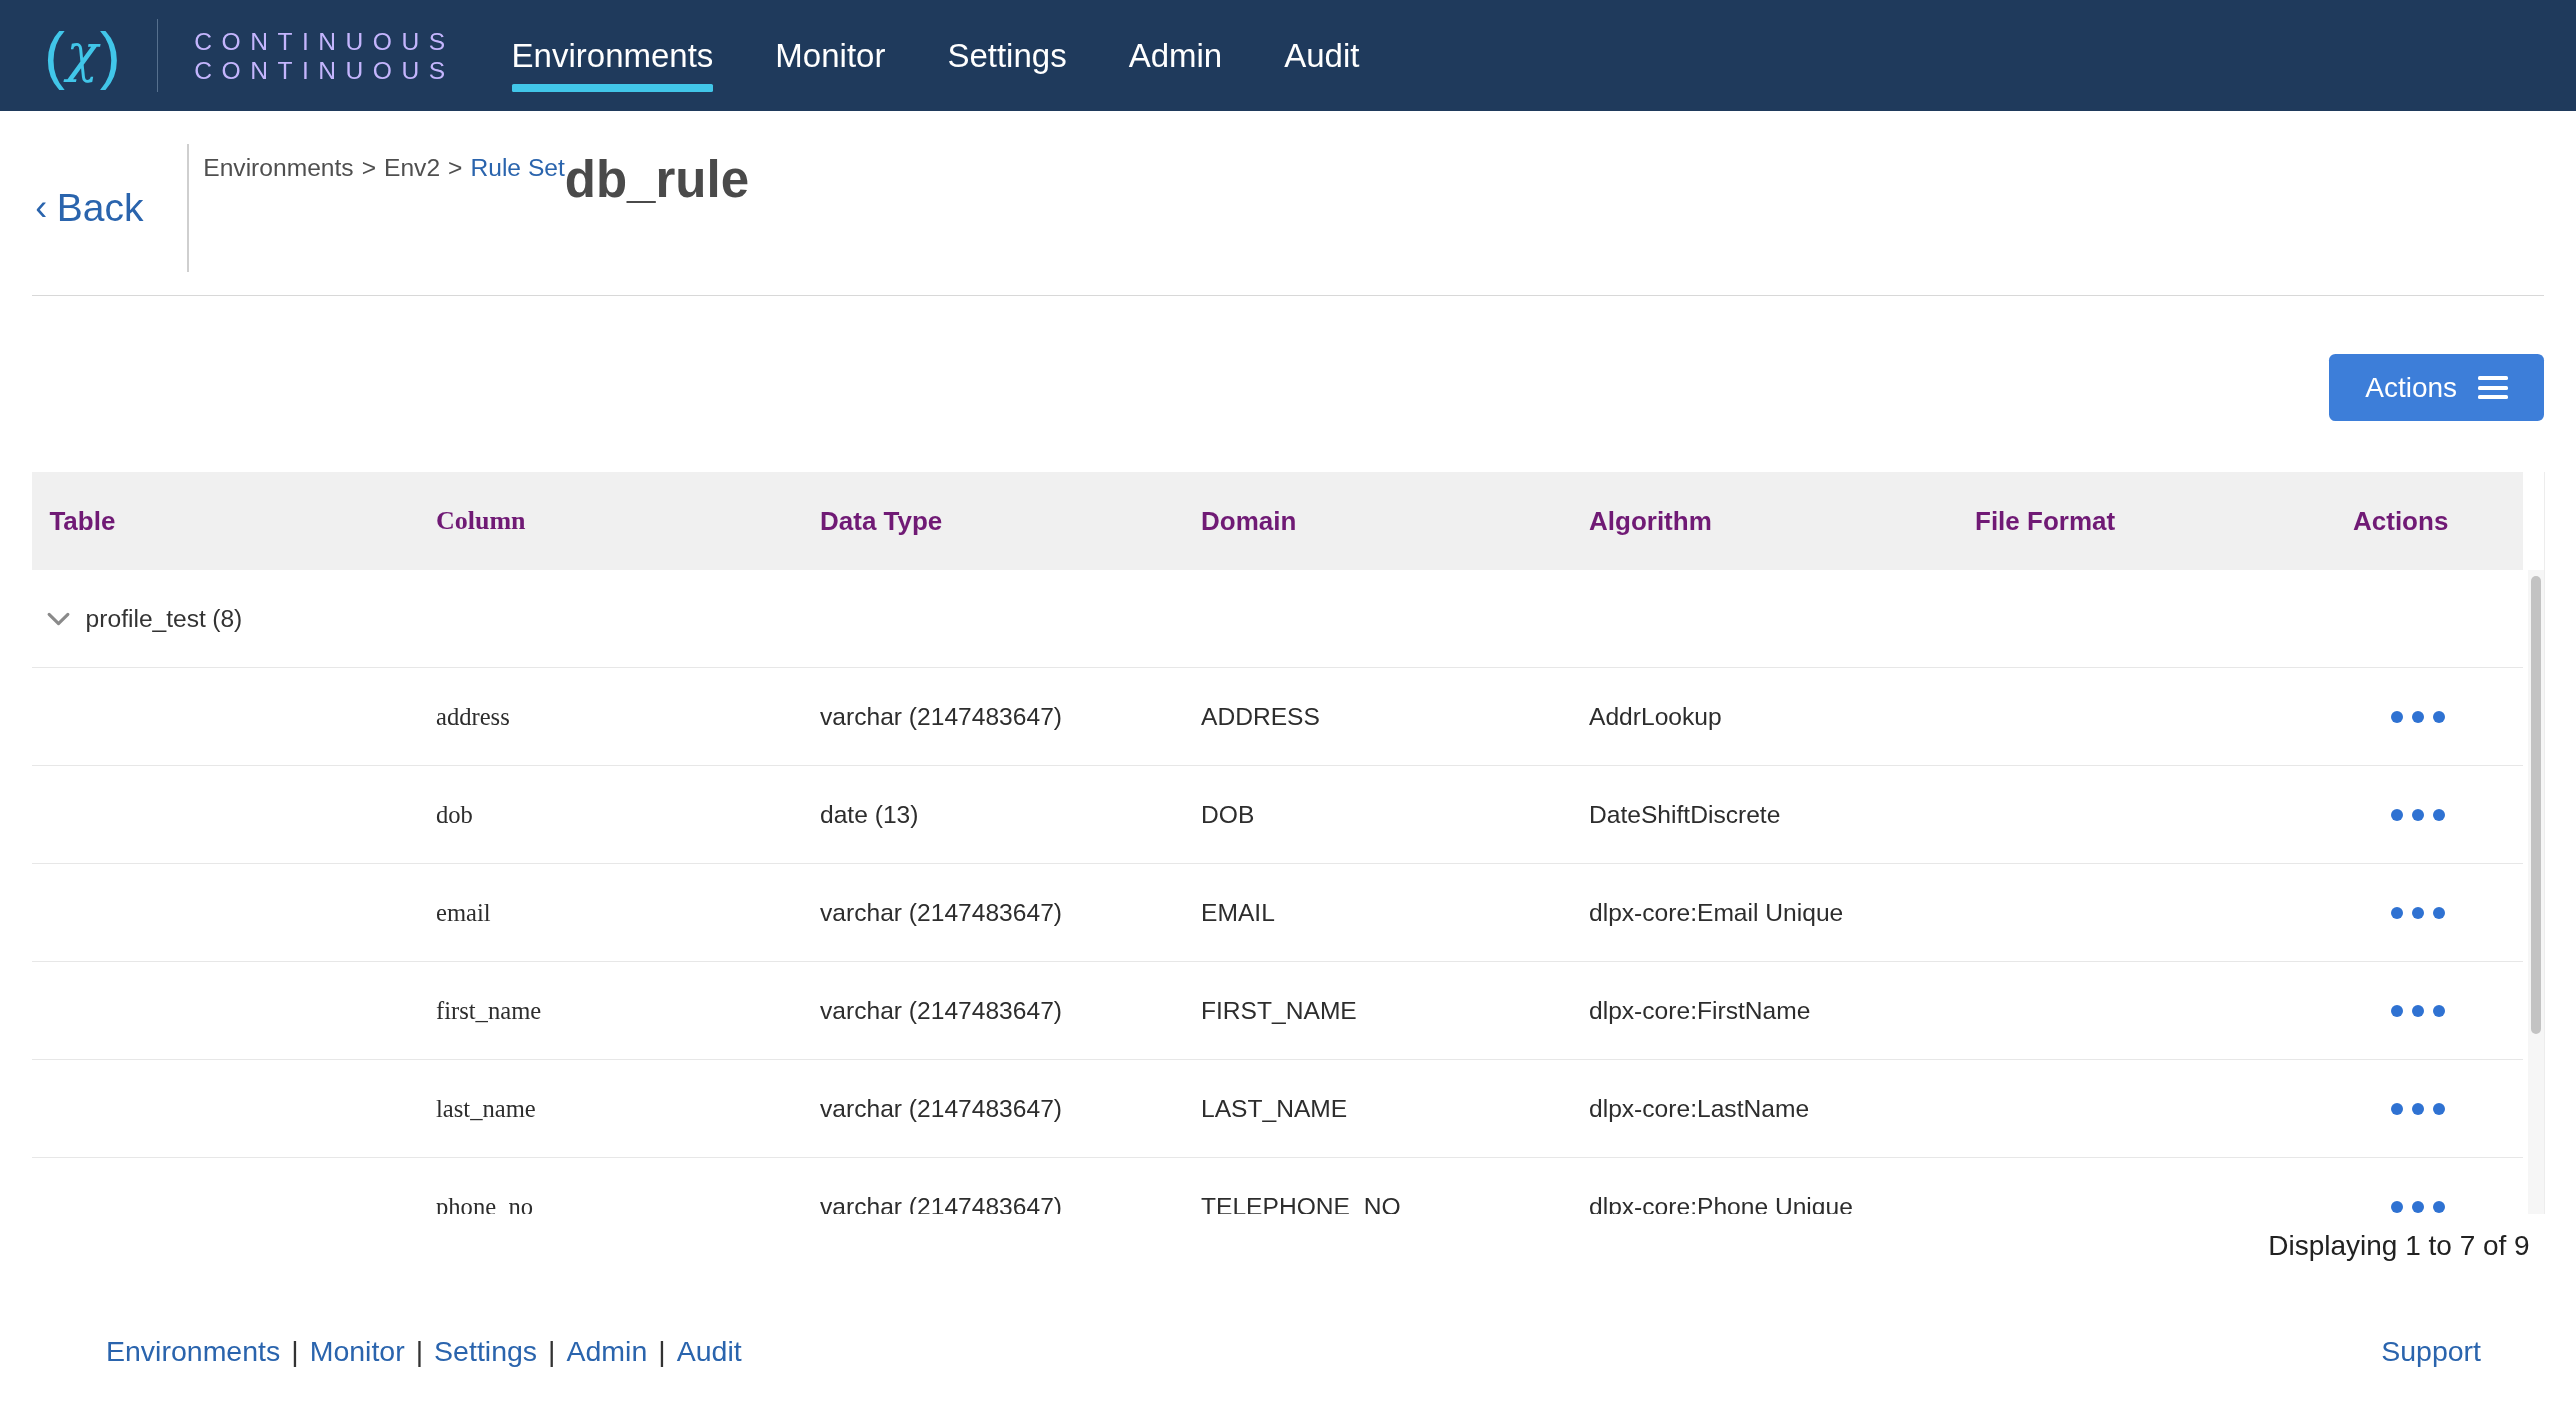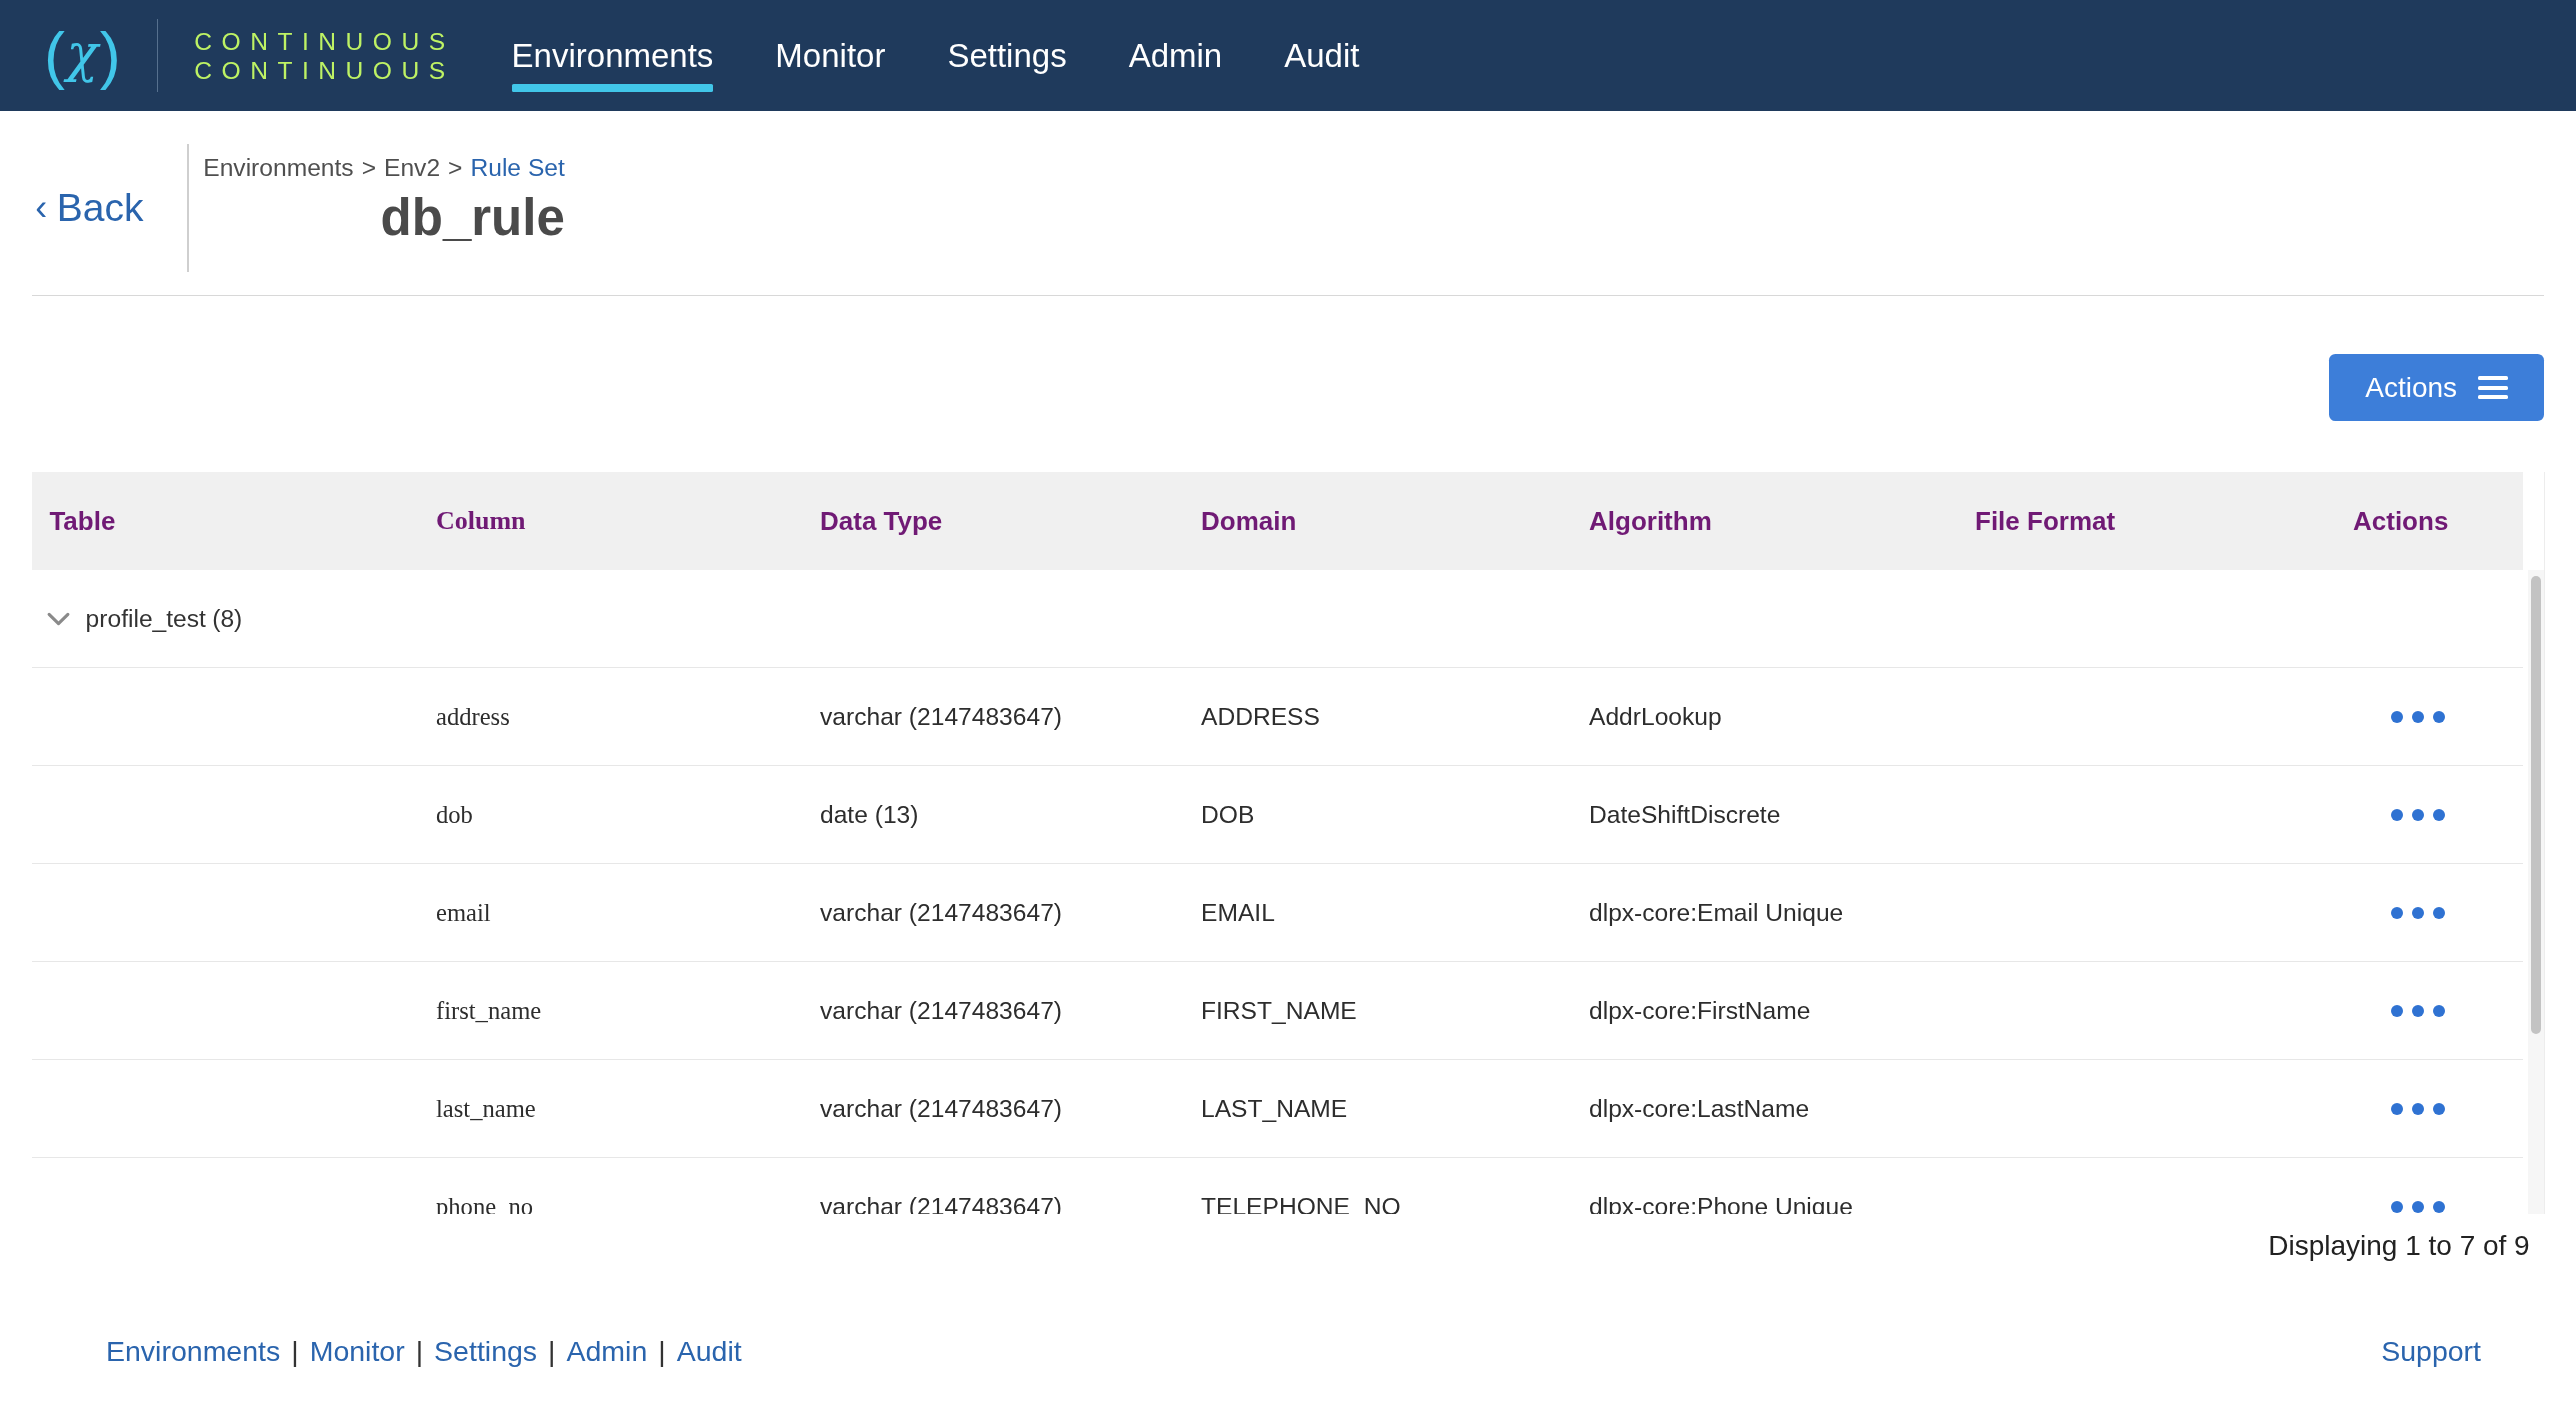--- a/index.html
+++ b/index.html
@@ -7,21 +7,21 @@
     font-family: "Liberation Sans", sans-serif; }
 
   
   .topbar { height: 111px; background: #1f3a5c; display: flex; align-items: center; }
   .logo-mark { margin-left: 44px; color: #41c6e9; display: flex; align-items: center;
     font-size: 63px; line-height: 63px; cursor: default; }
   .logo-mark .paren { font-family: "Liberation Sans", sans-serif; font-weight: 400; }
   .logo-mark .chi { font-family: "DejaVu Serif", serif; font-style: italic; font-size: 52px;
     margin: 0 1.6px; transform: translateY(-1.6px); }
   .brand-divider { width: 1.6px; height: 73px; background: #56708e; margin: 0 36px; }
-  .brand-text { color: #bef264; font-size: 24.6px; letter-spacing: 9.5px; line-height: 29px;
+  .brand-text { color: #c4b5fd; font-size: 24.6px; letter-spacing: 9.5px; line-height: 29px;
     font-weight: 400; white-space: nowrap; }
   .nav { display: flex; margin-left: 57px; column-gap: 62px; }
   .nav a { color: #ffffff; font-size: 33px; text-decoration: none; position: relative;
     white-space: nowrap; }
   .nav a.active .underline { position: absolute; left: 0; right: 0; bottom: -17.4px;
     height: 8px; background: #41c6e9; border-radius: 1.6px; }
   .topbar-right { margin-left: auto; display: flex; align-items: center; gap: 32px;
     margin-right: 33px; }
   .gray-btn { height: 60px; background: #e9e9e9; border: none; border-radius: 8px;
     font-family: "Liberation Sans", sans-serif; font-size: 26px; color: #1f1f1f;
@@ -30,21 +30,21 @@
     border-right: 8px solid transparent; border-top: 9.5px solid #1c1c1c; margin-left: 17.4px; }
 
   
   .main { padding: 0 32px; }
 
   .back-row { display: flex; margin-top: 33px; height: 128px; }
   .back-link { align-self: center; display: flex; align-items: center; margin-left: 3.2px;
     color: #2a64ad; font-size: 39px; text-decoration: none; cursor: pointer; }
   .back-glyph { font-size: 36px; margin-right: 9.5px; }
   .title-divider { width: 1.6px; height: 100%; background: #cfcfcf; margin-left: 44px; }
-  .title-block { margin-left: 14.3px; display: flex; flex-direction: column; align-items: flex-end; }
+  .title-block { margin-left: 14.3px; display: flex; flex-direction: row; }
   .breadcrumb { margin-top: 9.5px; font-size: 24.6px; color: #4f4f4f; }
   .breadcrumb .sep { margin: 0 8px; }
   .breadcrumb a { color: #4f4f4f; text-decoration: none; cursor: pointer; }
   .breadcrumb a.current { color: #2a64ad; }
   .page-title { margin-top: 6.3px; font-size: 51px; font-weight: bold; color: #4a4a4a; }
 
   .title-rule { border: none; border-top: 1.6px solid #d8d8d8; margin-top: 23px; }
 
   .toolbar { margin-top: 58px; height: 67px; display: flex; justify-content: flex-end; }
   .actions-btn { width: 215px; height: 67px; background: #3d7ed9; color: #ffffff;

